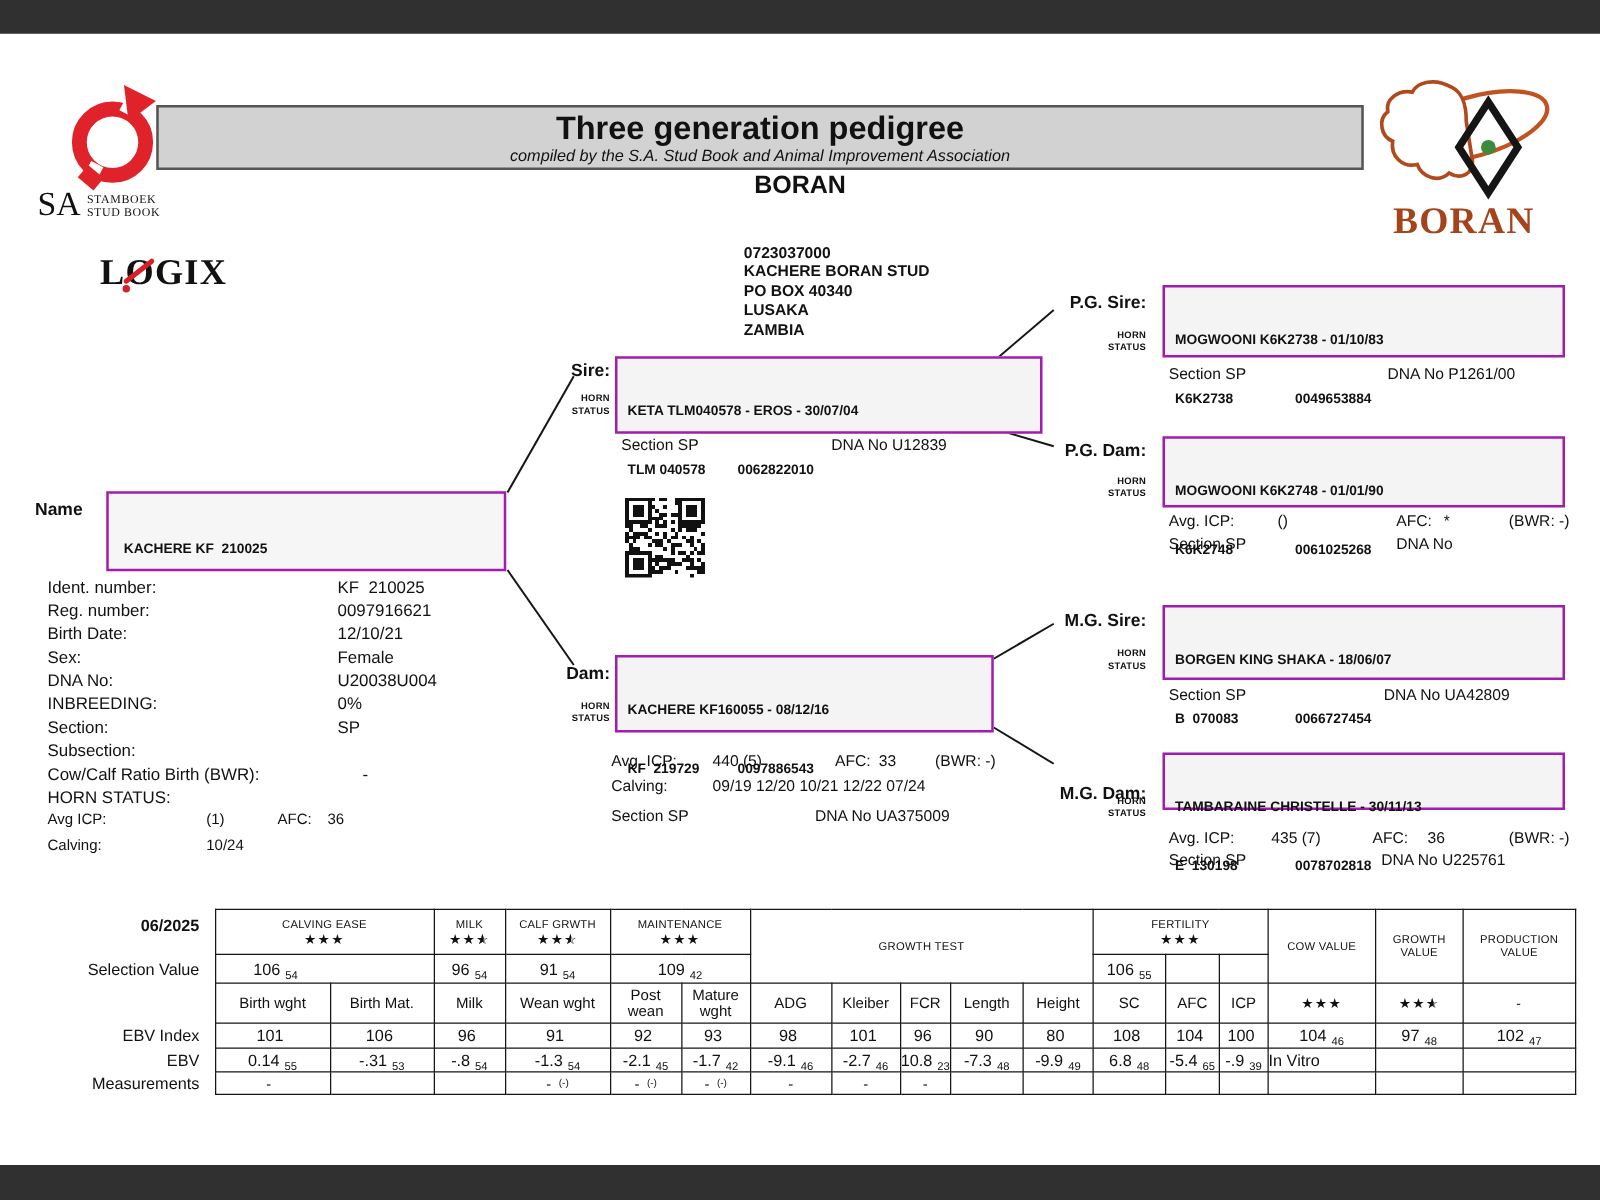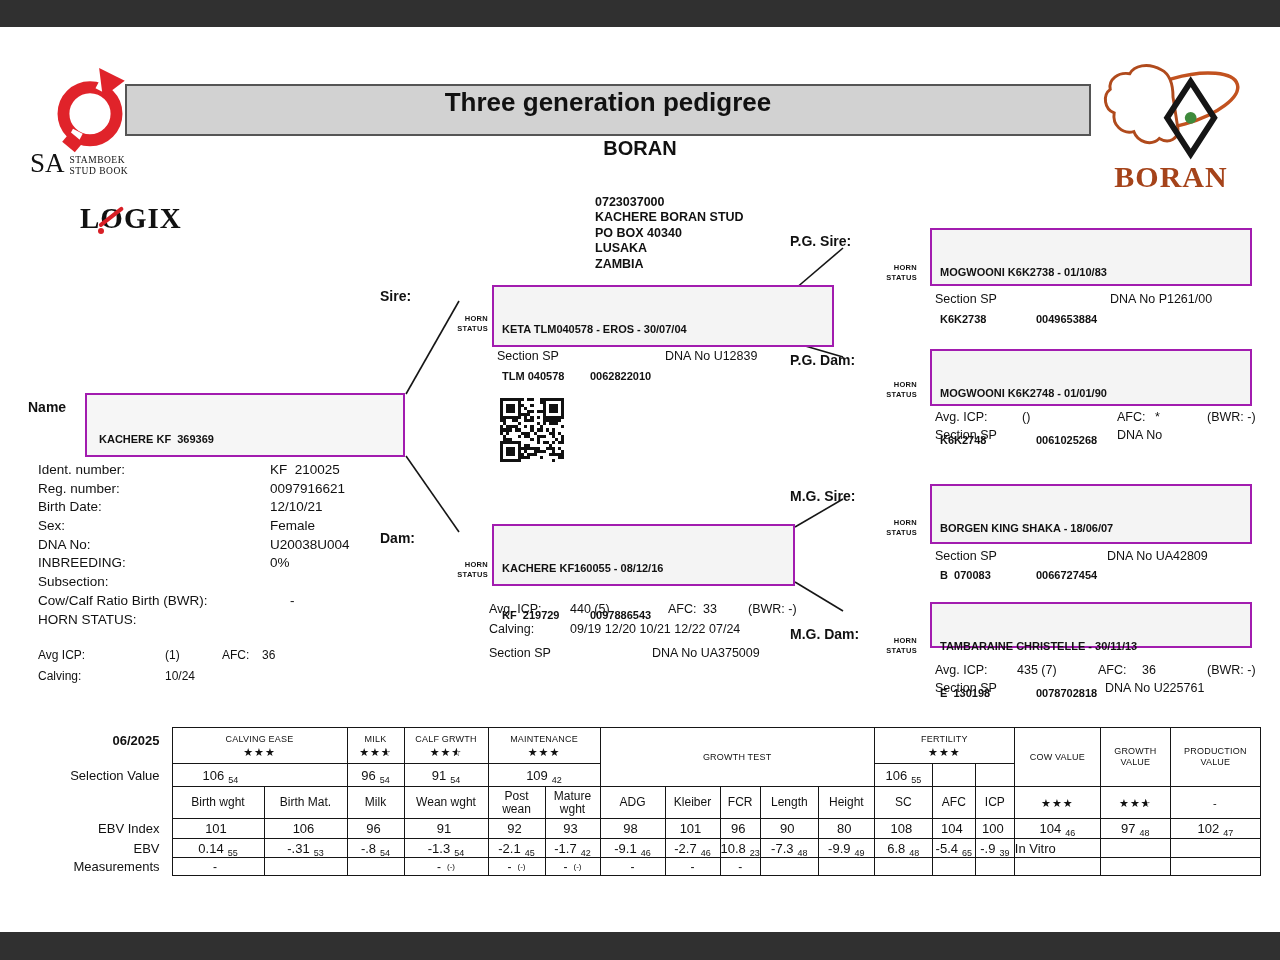--- a/index.html
+++ b/index.html
@@ -16,21 +16,21 @@
   .sa-big{font-size:27px;line-height:26px}
   .sa-stack{display:flex;flex-direction:column;font-size:9.5px;letter-spacing:.5px;line-height:10.5px;padding-top:5px}
   .logix{position:absolute;left:80px;top:202px;font-family:"Liberation Serif",serif;font-weight:bold;font-size:29px;letter-spacing:1px}
   .logix-o{position:relative;display:inline-block}
   .logix-o::after{content:"";position:absolute;left:-4px;top:13px;width:30px;height:3.5px;background:#d81f26;transform:rotate(-38deg);border-radius:2px}
   .logix-o::before{content:"";position:absolute;left:-2px;bottom:1px;width:6px;height:6px;border-radius:50%;background:#d81f26}
   .boran-logo-text{position:absolute;left:1095px;top:160px;width:152px;text-align:center;font-family:"Liberation Serif",serif;font-weight:bold;font-size:30px;letter-spacing:1px;color:#a5431a}
   .owner{position:absolute;left:595px;top:195px;font-size:12.5px;font-weight:bold;line-height:15.4px}
   
   .pbox{position:absolute;background:#f4f4f4;border:2px solid #a21caf;padding:4px 8px;font-size:11px;font-weight:bold;line-height:15.5px;white-space:pre}
-  .plabel{position:absolute;font-size:14px;font-weight:bold;}
+  .plabel{position:absolute;font-size:14px;font-weight:bold;text-align:right}
   .horn{position:absolute;font-size:7.5px;font-weight:bold;text-align:right;line-height:10px;letter-spacing:.3px}
   .stat{position:absolute;left:0;top:0;width:1280px;height:16px;font-size:12.5px;font-weight:normal}
   .stat span{position:absolute;top:0;white-space:pre}
   .l2a{display:inline-block;min-width:88px;white-space:pre}
   .l2a.r{min-width:96px}
   .fields{position:absolute;left:38px;top:462px;font-size:13.5px;font-weight:normal}
   .frow{display:flex;height:18.7px}
   .flabel{width:232px}
   .fval{white-space:pre}
   .connectors{position:absolute;left:0;top:0;pointer-events:none}
@@ -70,20 +70,21 @@
   <div class="sa-text">
     <span class="sa-big">SA</span>
     <span class="sa-stack">
       <span>STAMBOEK</span>
       <span>STUD BOOK</span>
     </span>
   </div>
 
   <div class="title-box">
     <div class="title">Three generation pedigree</div>
+    <div class="subtitle">compiled by the S.A. Stud Book and Animal Improvement Association</div>
   </div>
   <div class="breed">BORAN</div>
 
   <svg class="abs" style="left:1100px;top:58px" width="148" height="104" viewBox="0 0 150 106">
     <ellipse cx="80" cy="44" rx="62" ry="24" fill="none" stroke="#c2521f" stroke-width="3.5" transform="rotate(-16 80 44)"></ellipse>
     <path d="M62 12 C48 4 34 8 30 16 C18 14 8 22 10 32 C2 38 4 52 14 56 C12 68 22 78 34 75 C38 86 52 90 60 82 C70 88 80 82 79 72 L74 40 C74 24 70 16 62 12 Z" fill="#fff" stroke="#b04a1c" stroke-width="3"></path>
     <path d="M92 24 L116 61 L92 98 L68 61 Z" fill="none" stroke="#151515" stroke-width="6"></path>
     <circle cx="92" cy="61" r="6" fill="#3e8a3c"></circle>
   </svg>
   <div class="boran-logo-text">BORAN</div>
@@ -149,21 +150,21 @@
     <span style="left:1155px">*</span>
     <span style="left:1207px">(BWR: -)</span>
   </div>
   <div class="stat" style="top:428px">
     <span style="left:935px">Section SP</span>
     <span style="left:1117px">DNA No</span>
   </div>
 
   <div class="plabel" style="left:28px;top:399px;width:48px;text-align:left">Name</div>
   <div class="pbox" style="left:85px;top:393px;width:320px;height:64px;background:#f6f6f6;padding:6px 12px">
-    <div>KACHERE KF  369369</div>
+    <div>KACHERE KF  210025</div>
   </div>
   <div class="fields">
     <div class="frow">
         <span class="flabel">Ident. number:</span>
         <span class="fval">KF  210025</span>
       </div>
     <div class="frow">
         <span class="flabel">Reg. number:</span>
         <span class="fval">0097916621</span>
       </div>
@@ -175,20 +176,24 @@
         <span class="flabel">Sex:</span>
         <span class="fval">Female</span>
       </div>
     <div class="frow">
         <span class="flabel">DNA No:</span>
         <span class="fval">U20038U004</span>
       </div>
     <div class="frow">
         <span class="flabel">INBREEDING:</span>
         <span class="fval">0%</span>
+      </div>
+    <div class="frow">
+        <span class="flabel">Section:</span>
+        <span class="fval">SP</span>
       </div>
     <div class="frow">
         <span class="flabel">Subsection:</span>
         <span class="fval"></span>
       </div>
     <div class="frow">
         <span class="flabel" style="width:252px">Cow/Calf Ratio Birth (BWR):</span>
         <span class="fval">-</span>
       </div>
     <div class="frow">

